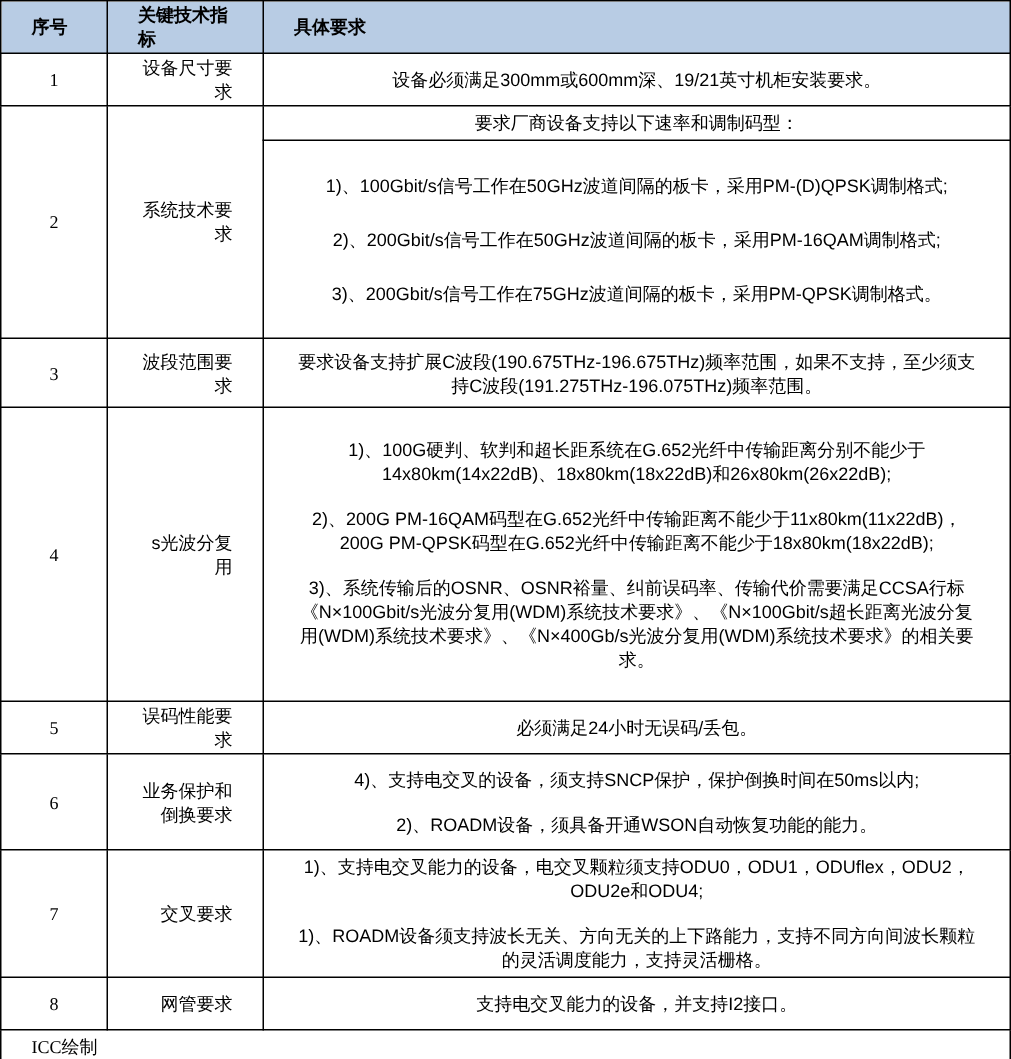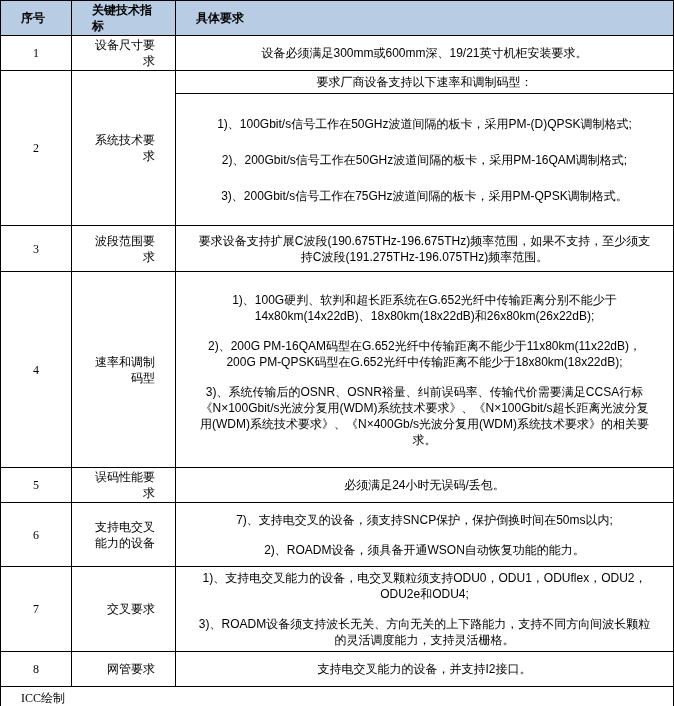--- a/index.html
+++ b/index.html
@@ -107,51 +107,51 @@
     <tr class="h-r3">
       <td class="num">3</td>
       <td class="ind">波段范围要求</td>
       <td class="req">
         <p class="para">要求设备支持扩展C波段(190.675THz-196.675THz)频率范围，如果不支持，至少须支持C波段(191.275THz-196.075THz)频率范围。</p>
       </td>
     </tr>
 
     <tr class="h-r4">
       <td class="num">4</td>
-      <td class="ind">速率和调制码型</td>
+      <td class="ind">s光波分复用</td>
       <td class="req">
         <p class="para">1)、100G硬判、软判和超长距系统在G.652光纤中传输距离分别不能少于14x80km(14x22dB)、18x80km(18x22dB)和26x80km(26x22dB);</p>
         <p class="para">2)、200G PM-16QAM码型在G.652光纤中传输距离不能少于11x80km(11x22dB)，200G PM-QPSK码型在G.652光纤中传输距离不能少于18x80km(18x22dB);</p>
         <p class="para">3)、系统传输后的OSNR、OSNR裕量、纠前误码率、传输代价需要满足CCSA行标《N×100Gbit/s光波分复用(WDM)系统技术要求》、《N×100Gbit/s超长距离光波分复用(WDM)系统技术要求》、《N×400Gb/s光波分复用(WDM)系统技术要求》的相关要求。</p>
       </td>
     </tr>
 
     <tr class="h-r5">
       <td class="num">5</td>
       <td class="ind">误码性能要求</td>
       <td class="req">
         <p class="para">必须满足24小时无误码/丢包。</p>
       </td>
     </tr>
 
     <tr class="h-r6">
       <td class="num">6</td>
-      <td class="ind">支持电交叉能力的设备</td>
+      <td class="ind">业务保护和倒换要求</td>
       <td class="req">
-        <p class="para">7)、支持电交叉的设备，须支持SNCP保护，保护倒换时间在50ms以内;</p>
+        <p class="para">4)、支持电交叉的设备，须支持SNCP保护，保护倒换时间在50ms以内;</p>
         <p class="para">2)、ROADM设备，须具备开通WSON自动恢复功能的能力。</p>
       </td>
     </tr>
 
     <tr class="h-r7">
       <td class="num">7</td>
       <td class="ind">交叉要求</td>
       <td class="req">
         <p class="para">1)、支持电交叉能力的设备，电交叉颗粒须支持ODU0，ODU1，ODUflex，ODU2，ODU2e和ODU4;</p>
-        <p class="para">3)、ROADM设备须支持波长无关、方向无关的上下路能力，支持不同方向间波长颗粒的灵活调度能力，支持灵活栅格。</p>
+        <p class="para">1)、ROADM设备须支持波长无关、方向无关的上下路能力，支持不同方向间波长颗粒的灵活调度能力，支持灵活栅格。</p>
       </td>
     </tr>
 
     <tr class="h-r8">
       <td class="num">8</td>
       <td class="ind">网管要求</td>
       <td class="req">
         <p class="para">支持电交叉能力的设备，并支持I2接口。</p>
       </td>
     </tr>

